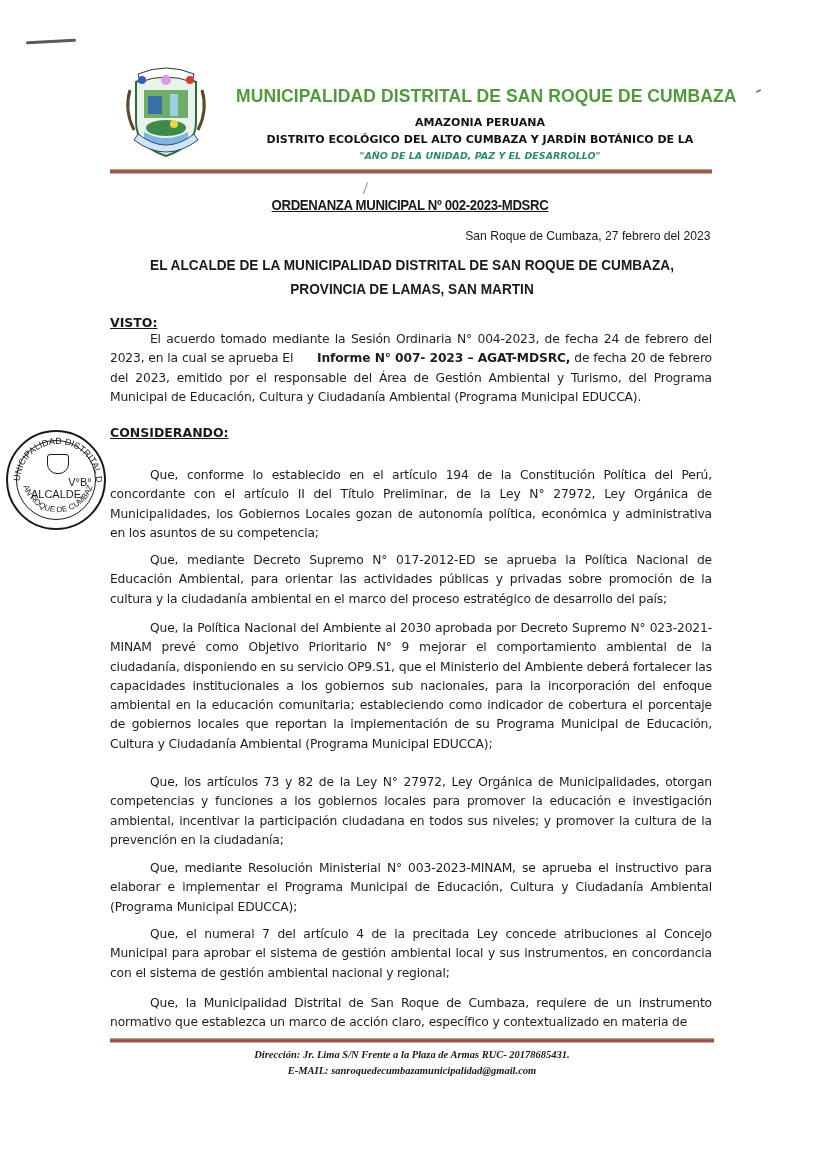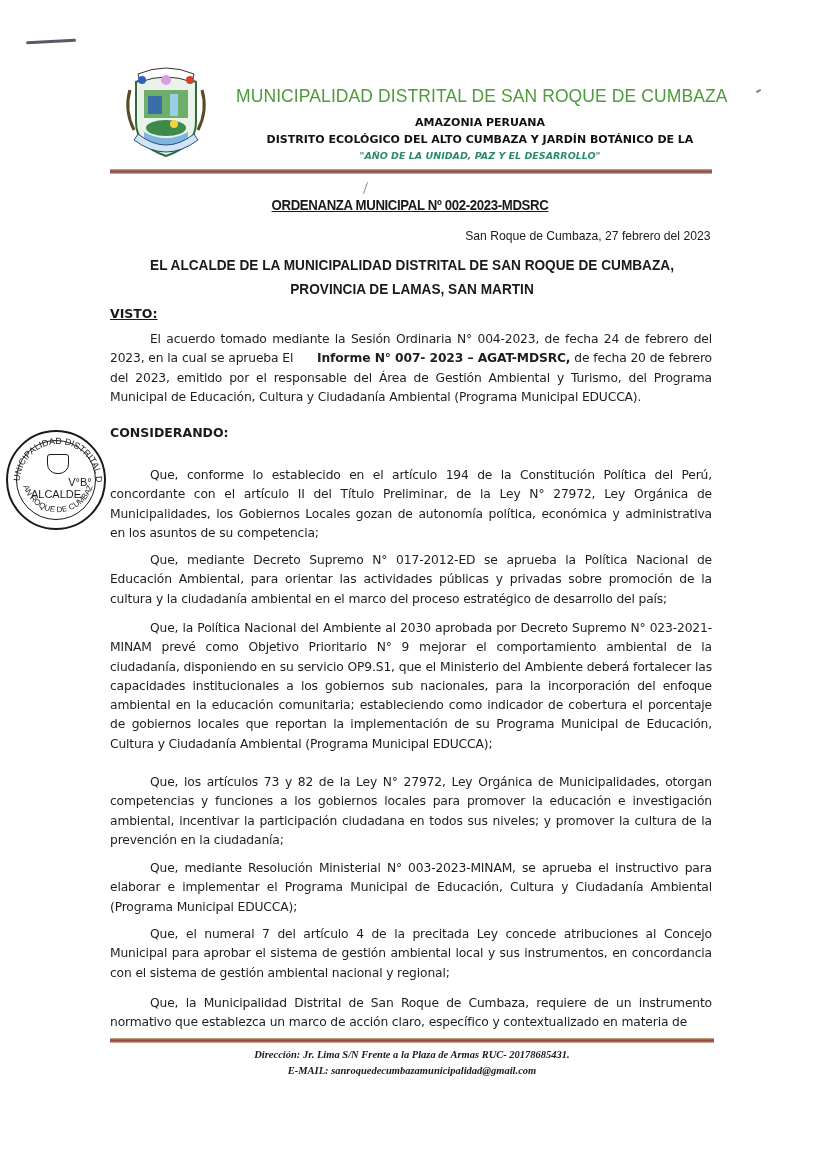--- a/index.html
+++ b/index.html
@@ -4,35 +4,35 @@
 <style>
   * { box-sizing: border-box; margin: 0; padding: 0; }
   html, body { width: 826px; height: 1168px; background: #ffffff; overflow: hidden; }
   body { position: relative; font-family: "Liberation Sans", sans-serif; color: #1a1a1a; }
 
   .scan-mark { position: absolute; left: 26px; top: 40px; width: 50px; height: 3px; background: #555a66; transform: rotate(-3deg); border-radius: 2px; }
   .scan-dot { position: absolute; left: 756px; top: 90px; width: 5px; height: 2px; background: #777; transform: rotate(-30deg); }
 
   .crest { position: absolute; left: 120px; top: 60px; width: 92px; height: 100px; }
 
-  .hdr-title { position: absolute; left: 236px; top: 86px; width: 480px; font-family: "Liberation Sans", sans-serif; font-weight: normal; font-size: 17.5px; color: #4f9a3c; letter-spacing: 0.1px; white-space: nowrap; }
+  .hdr-title { position: absolute; left: 236px; top: 86px; width: 480px; font-family: "Liberation Sans", sans-serif; font-weight: bold; font-size: 17.5px; color: #4f9a3c; letter-spacing: 0.1px; white-space: nowrap; }
   .hdr-sub { position: absolute; left: 260px; top: 114px; width: 440px; text-align: center; font-family: "DejaVu Sans", sans-serif; font-weight: bold; font-size: 11px; line-height: 17px; color: #111; }
   .hdr-motto { position: absolute; left: 260px; top: 150px; width: 440px; text-align: center; font-family: "DejaVu Sans", sans-serif; font-weight: bold; font-style: italic; font-size: 9.5px; color: #2e8b6a; }
 
   .hdr-rule { position: absolute; left: 110px; top: 169px; width: 602px; height: 5px; background: linear-gradient(#c9b08a, #8c4a3c 45%, #a0625a 70%, #d9c4b5); }
 
   .doc-title { position: absolute; left: 110px; top: 196px; width: 600px; text-align: center; font-family: "Liberation Sans", sans-serif; font-weight: bold; font-size: 15px; text-decoration: underline; letter-spacing: -0.4px; transform: scaleX(0.88); }
   .pen-mark { position: absolute; left: 365px; top: 182px; width: 1px; height: 12px; background: #888; transform: rotate(20deg); }
 
   .date-line { position: absolute; right: 116px; top: 228px; font-family: "Liberation Sans", sans-serif; font-size: 13.5px; transform: scaleX(0.9); transform-origin: right; white-space: nowrap; }
 
   .alcalde { position: absolute; left: 112px; top: 253px; width: 600px; text-align: center; font-family: "Liberation Sans", sans-serif; font-weight: bold; font-size: 15.5px; line-height: 24px; transform: scaleX(0.88); }
 
-  .section-head { position: absolute; left: 110px; font-family: "DejaVu Sans", sans-serif; font-weight: bold; font-size: 12.5px; color: #1a1a1a; }
-  .section-head.ul { text-decoration: underline; }
+  .section-head { position: absolute; left: 110px; font-family: "DejaVu Sans", sans-serif; font-weight: bold; font-size: 12.5px; color: #1a1a1a; text-decoration: underline; }
+  .section-head.ul { text-decoration: underline; margin-top: 9px; }
 
   .para { position: absolute; left: 110px; width: 602px; font-family: "DejaVu Sans", sans-serif; font-size: 12.3px; line-height: 19.3px; text-align: justify; text-indent: 40px; letter-spacing: -0.15px; color: #1e1e1e; }
   .para b { font-weight: bold; margin-left: 20px; }
 
   .stamp { position: absolute; left: 6px; top: 430px; width: 100px; height: 100px; border: 2.5px solid #1a1a1a; border-radius: 50%; }
   .stamp-inner { position: absolute; left: 8px; top: 8px; right: 8px; bottom: 8px; border: 1.5px solid #1a1a1a; border-radius: 50%; }
   .stamp svg { position: absolute; left: 0; top: 0; }
   .stamp-vb { position: absolute; left: 0; width: 100%; top: 44px; text-align: center; font-family: "Liberation Sans", sans-serif; font-size: 11px; padding-left: 48px; }
   .stamp-alc { position: absolute; left: 0; width: 100%; top: 56px; text-align: center; font-family: "Liberation Sans", sans-serif; font-size: 11px; }
   .stamp-emblem { position: absolute; left: 39px; top: 22px; width: 22px; height: 20px; border: 1.5px solid #1a1a1a; border-radius: 3px 3px 10px 10px; }

